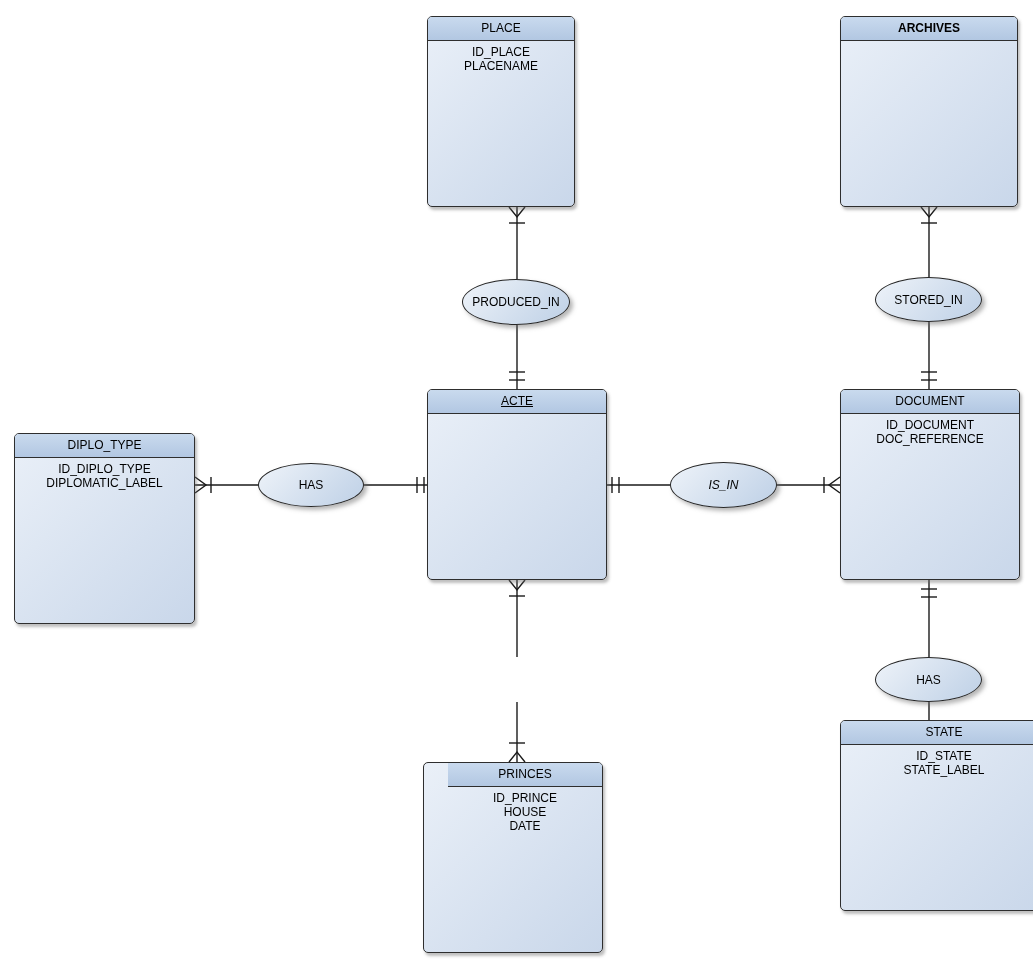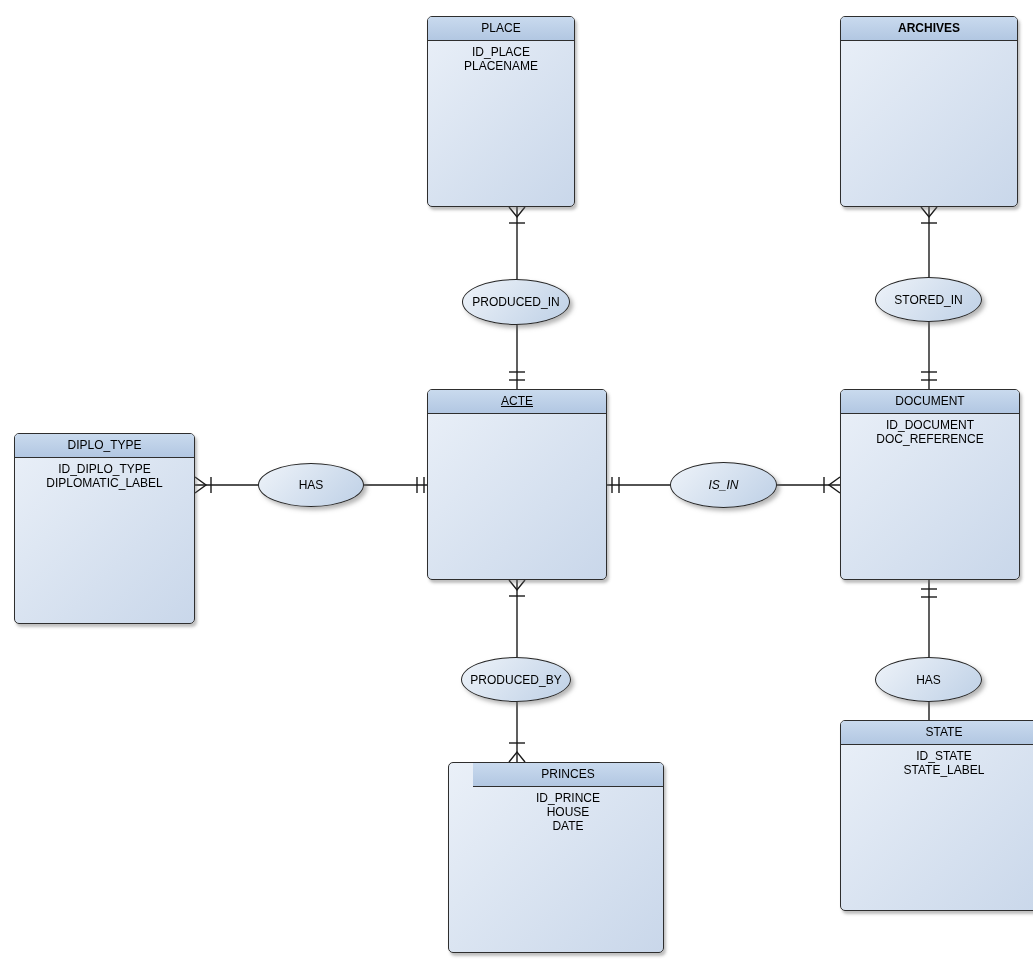--- a/index.html
+++ b/index.html
@@ -64,21 +64,21 @@
     font-size: 12px;
     color: #000000;
     white-space: nowrap;
   }
   
   #e-place    { left: 427px; top: 16px;  width: 148px; height: 191px; }
   #e-archives { left: 840px; top: 16px;  width: 178px; height: 191px; font-weight: bold; }
   #e-diplo    { left: 14px;  top: 389px; width: 181px; height: 191px; margin-top: 44px; }
   #e-acte     { left: 427px; top: 389px; width: 180px; height: 191px; text-decoration: underline; }
   #e-document { left: 840px; top: 389px; width: 180px; height: 191px; }
-  #e-princes  { left: 448px; top: 762px; width: 216px; height: 191px; padding-left: 24px; }
+  #e-princes  { left: 423px; top: 762px; width: 180px; height: 191px; padding-left: 24px; }
   #e-state    { left: 840px; top: 720px; width: 208px; height: 191px; }
   
   #r-produced-in { left: 462px; top: 279px; width: 108px; height: 46px; }
   #r-stored-in   { left: 875px; top: 277px; width: 107px; height: 45px; }
   #r-has-1       { left: 258px; top: 463px; width: 106px; height: 44px; }
   #r-is-in       { left: 670px; top: 462px; width: 107px; height: 46px; font-style: italic; }
   #r-produced-by { left: 461px; top: 657px; width: 110px; height: 45px; }
   #r-has-2       { left: 875px; top: 657px; width: 107px; height: 45px; }
 </style>
 </head>
@@ -209,20 +209,17 @@
   </div>
   <div class="rel" id="r-stored-in">
     <span class="rlabel">STORED_IN</span>
   </div>
   <div class="rel" id="r-has-1">
     <span class="rlabel">HAS</span>
   </div>
   <div class="rel" id="r-is-in">
     <span class="rlabel">IS_IN</span>
   </div>
-  <div class="rel" id="r-produced-by">
-    <span class="rlabel">PRODUCED_BY</span>
-  </div>
   <div class="rel" id="r-has-2">
     <span class="rlabel">HAS</span>
   </div>
 
 </div>
 
 </body></html>

